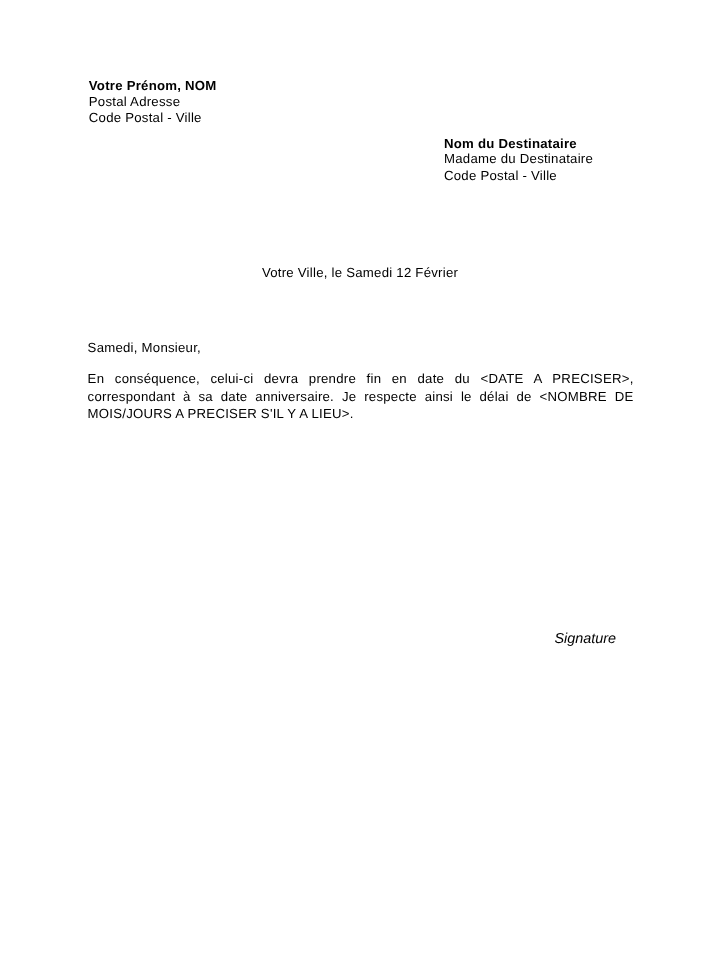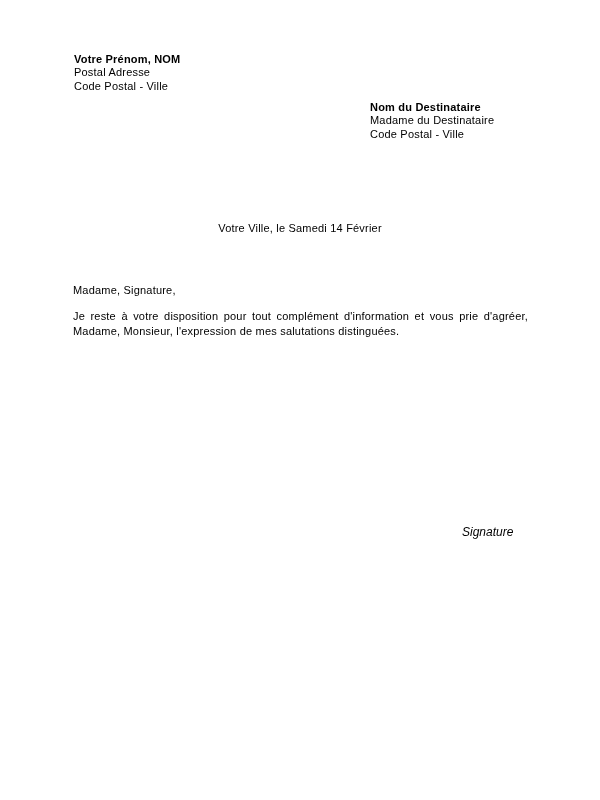--- a/index.html
+++ b/index.html
@@ -14,21 +14,21 @@
     overflow: hidden;
   }
   .addr-block {
     position: absolute;
     font-size: 11px;
     line-height: 13.3px;
     letter-spacing: 0.2px;
   }
   .sender { left: 74px; top: 53px; }
   .recipient { left: 370px; top: 101px; }
-  .addr-name { font-weight: bold; }
+  .addr-name { font-weight: bold; margin-top: 13px; }
   .date-line {
     position: absolute;
     left: 0;
     top: 222px;
     width: 600px;
     text-align: center;
     font-size: 11px;
     letter-spacing: 0.2px;
   }
   .letter-body {
@@ -60,22 +60,22 @@
     <div>Postal Adresse</div>
     <div>Code Postal - Ville</div>
   </div>
 
   <div class="addr-block recipient">
     <div class="addr-name">Nom du Destinataire</div>
     <div>Madame du Destinataire</div>
     <div>Code Postal - Ville</div>
   </div>
 
-  <div class="date-line">Votre Ville, le Samedi 14 Février</div>
+  <div class="date-line">Votre Ville, le Samedi 12 Février</div>
 
   <div class="letter-body">
-    <p class="salutation">Madame, Signature,</p>
-    <p class="para">Je reste à votre disposition pour tout complément d'information et vous prie d'agréer, Madame, Monsieur, l'expression de mes salutations distinguées.</p>
+    <p class="salutation">Samedi, Monsieur,</p>
+    <p class="para">En conséquence, celui-ci devra prendre fin en date du &lt;DATE A PRECISER&gt;, correspondant à sa date anniversaire. Je respecte ainsi le délai de &lt;NOMBRE DE MOIS/JOURS A PRECISER S'IL Y A LIEU&gt;.</p>
   </div>
 
   <div class="signature">Signature</div>
 
 </div>
 
 </body></html>

